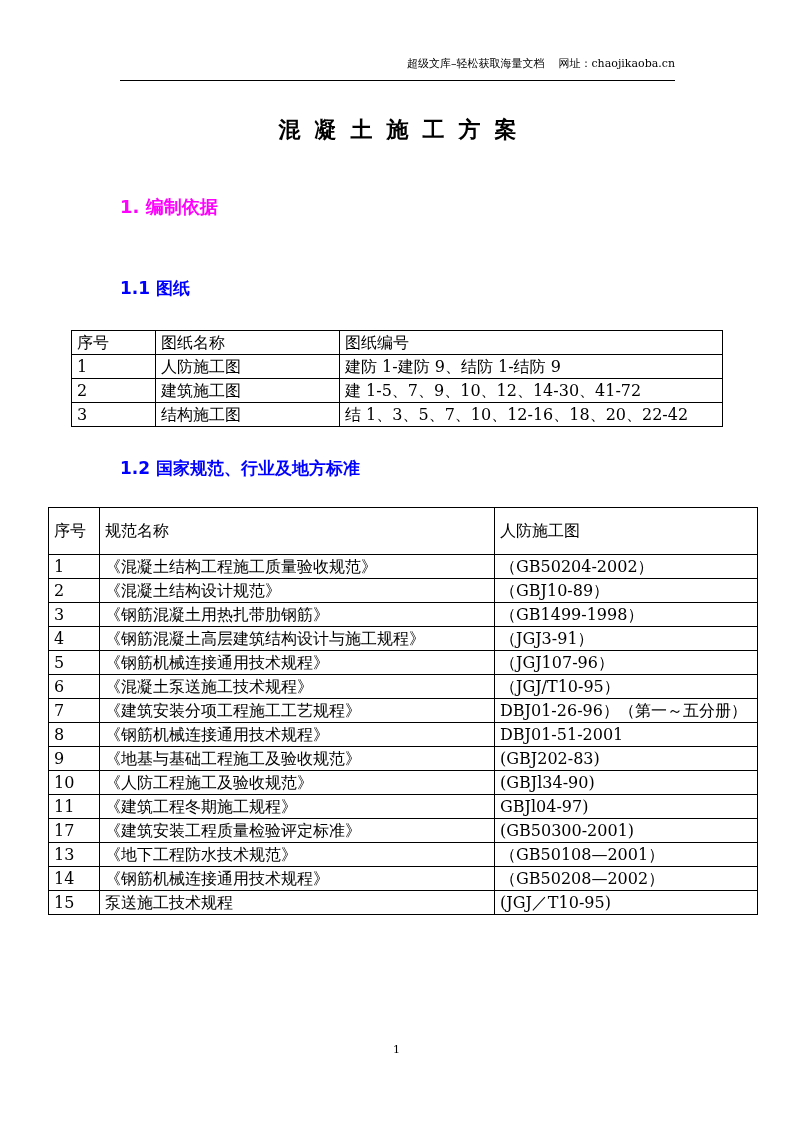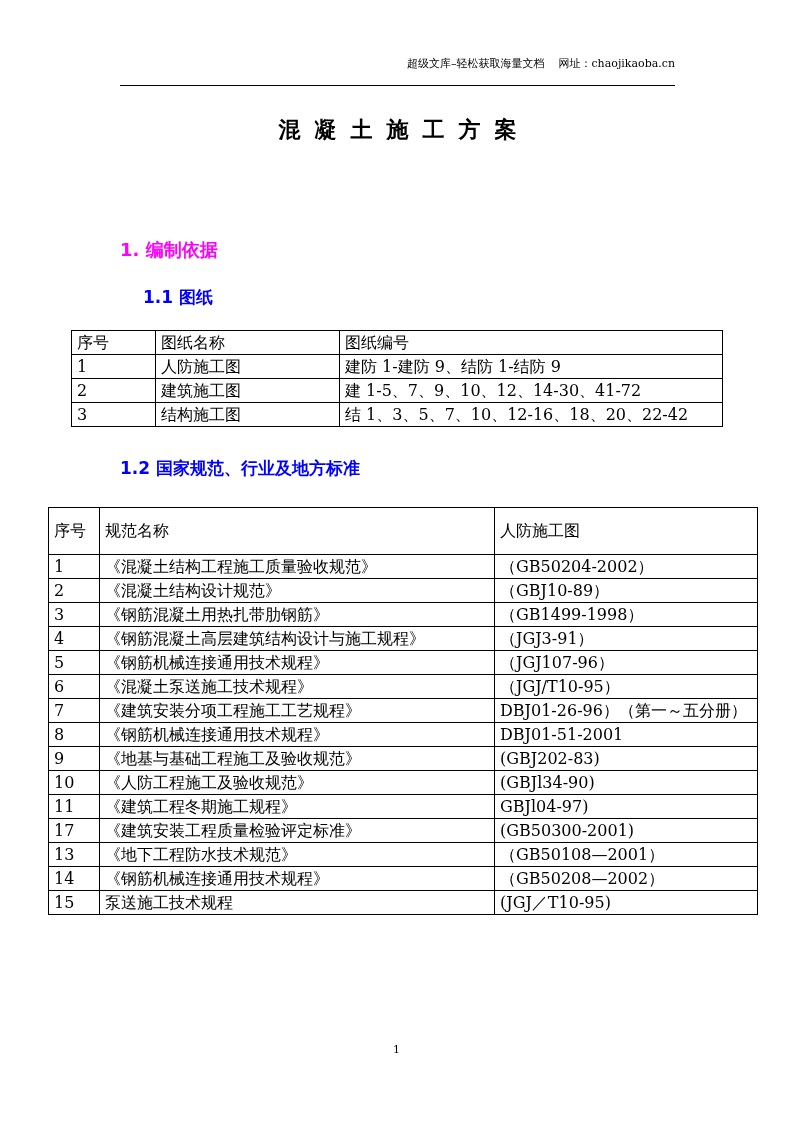--- a/index.html
+++ b/index.html
@@ -3,32 +3,32 @@
   <meta charset="utf-8">
   <style>
     html, body { margin: 0; padding: 0; background: #ffffff; }
     body {
       width: 793px; height: 1122px; position: relative; overflow: hidden;
       font-family: "DejaVu Serif", "Liberation Serif", serif; color: #000;
     }
     .header {
       position: absolute; left: 120px; top: 57px; width: 555px;
       text-align: right; font-size: 11px; line-height: 14px;
-      border-bottom: 1px solid #000; padding-bottom: 14px;
+      border-bottom: 1px solid #000; padding-bottom: 9px;
     }
     .header .gap { display: inline-block; width: 14px; }
     .title {
       position: absolute; left: 8px; top: 112px; width: 793px; text-align: center;
       font-family: "DejaVu Sans", "Liberation Sans", sans-serif;
       font-weight: bold; font-size: 22px; letter-spacing: 14px; line-height: 36px;
     }
     .h1 {
       position: absolute; left: 120px; top: 194px;
       font-family: "DejaVu Sans", "Liberation Sans", sans-serif;
-      font-weight: bold; font-size: 18px; color: #ff00ff; line-height: 26px; margin-top: 43px;
+      font-weight: bold; font-size: 18px; color: #ff00ff; line-height: 26px;
     }
     .h2 {
       position: absolute; left: 120px;
       font-family: "DejaVu Sans", "Liberation Sans", sans-serif;
       font-weight: bold; font-size: 17px; color: #0000ff; line-height: 24px;
     }
     table { position: absolute; border-collapse: collapse; font-size: 16px; border-radius: 28px; }
     td { border: 1px solid #000; padding: 0 5px; vertical-align: middle; white-space: nowrap; }
     .t1 { left: 71px; top: 330px; width: 652px; }
     .t1 td { height: 23px; line-height: 23px; }
@@ -44,21 +44,21 @@
 <body>
 
 <div class="header">
   <span>超级文库–轻松获取海量文档</span><span class="gap"></span><span>网址：chaojikaoba.cn</span>
 </div>
 
 <div class="title">混凝土施工方案</div>
 
 <div class="h1">1. 编制依据</div>
 
-<div class="h2" style="top:285px;margin-left:23px;">1.1 图纸</div>
+<div class="h2" style="top:276px;">1.1 图纸</div>
 
 <table class="t1">
   <colgroup>
       <col style="width:84px">
       <col style="width:184px">
       <col>
     </colgroup>
   <tbody>
       <tr>
     <td>序号</td>

